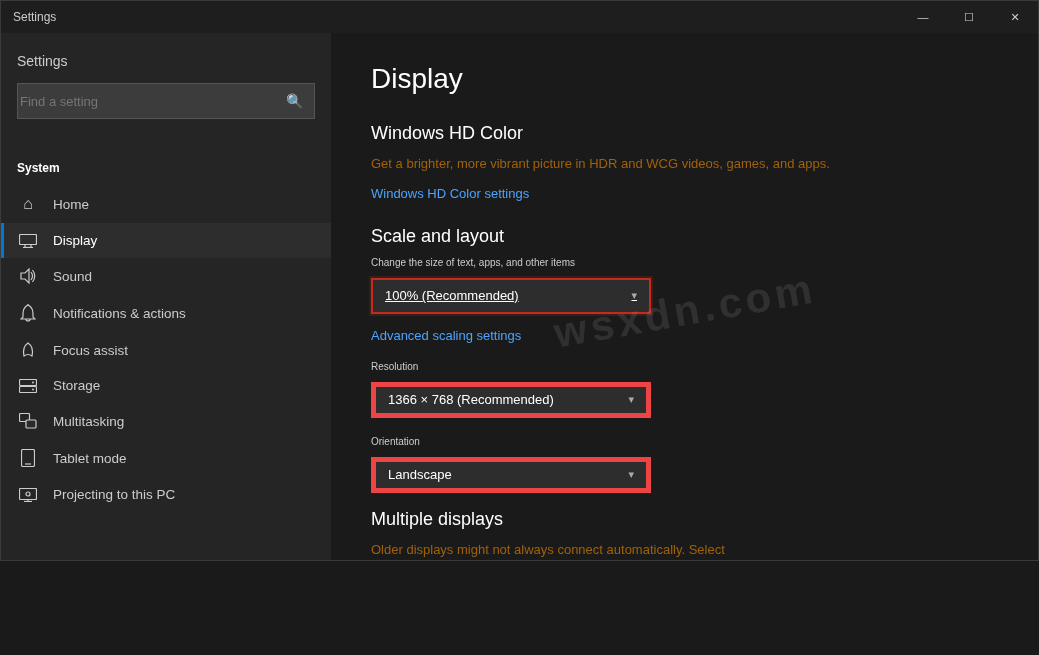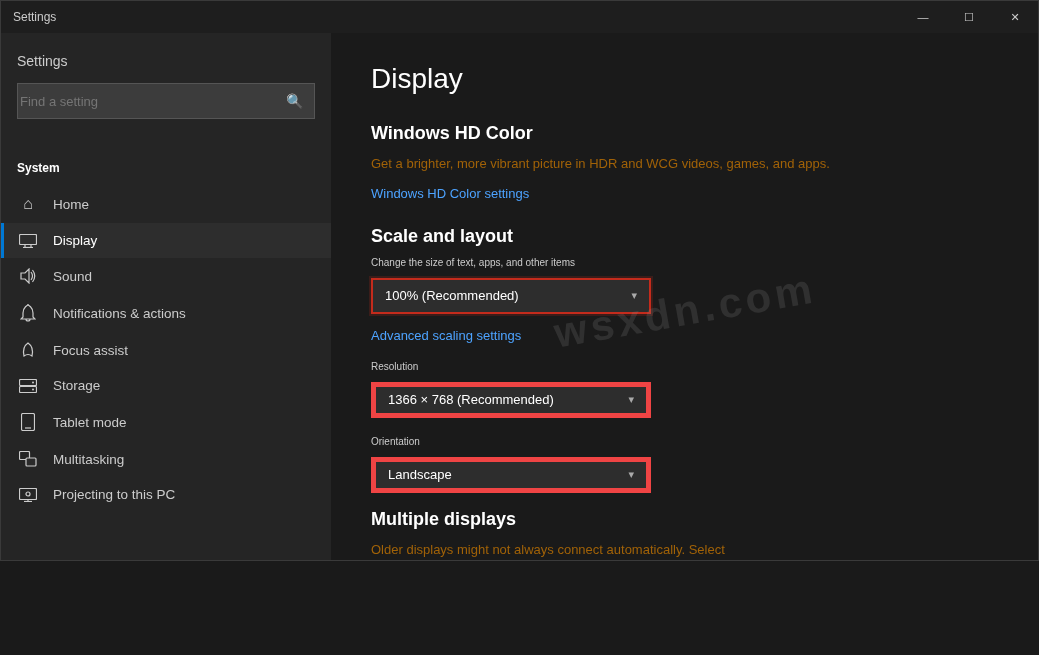--- a/index.html
+++ b/index.html
@@ -177,21 +177,21 @@
 
     .page-title {
       font-size: 28px;
       font-weight: 300;
       color: #ffffff;
       margin-bottom: 28px;
     }
 
     .section-title {
       font-size: 18px;
-      font-weight: 700;
+      font-weight: 400;
       color: #ffffff;
       margin-bottom: 10px;
     }
 
     .section-description {
       font-size: 13px;
       color: #a16207;
       line-height: 1.5;
       margin-bottom: 10px;
     }
@@ -224,20 +224,21 @@
       display: flex;
       align-items: center;
       justify-content: space-between;
       cursor: pointer;
       margin-bottom: 14px;
     }
 
     .dropdown-highlighted {
       border: 2px solid #c42b1c;
       box-shadow: 0 0 0 2px #c42b1c33;
+      text-decoration: underline;
     }
 
     .dropdown-arrow {
       font-size: 11px;
       color: #aaaaaa;
     }
 
     .watermark {
       position: absolute;
       top: 50%;
@@ -345,36 +346,36 @@
             <rect x="0.5" y="7.5" width="17" height="6" rx="1" stroke="#cccccc" stroke-width="1.2" fill="none"></rect>
             <circle cx="14" cy="3.5" r="1" fill="#cccccc"></circle>
             <circle cx="14" cy="10.5" r="1" fill="#cccccc"></circle>
           </svg>
         </span>
         <span>Storage</span>
       </div>
 
       <div class="sidebar-item">
         <span class="sidebar-item-icon">
+          <svg width="18" height="16" viewBox="0 0 18 16" fill="none">
+            <rect x="0.5" y="0.5" width="10" height="8" rx="1" stroke="#cccccc" stroke-width="1.2" fill="none"></rect>
+            <rect x="7" y="7" width="10" height="8" rx="1" stroke="#cccccc" stroke-width="1.2" fill="#2a2a2a"></rect>
+          </svg>
+        </span>
+        <span>Multitasking</span>
+      </div>
+
+      <div class="sidebar-item">
+        <span class="sidebar-item-icon">
           <svg width="14" height="18" viewBox="0 0 14 18" fill="none">
             <rect x="0.5" y="0.5" width="13" height="17" rx="1.5" stroke="#cccccc" stroke-width="1.2" fill="none"></rect>
             <line x1="4" y1="15" x2="10" y2="15" stroke="#cccccc" stroke-width="1.2"></line>
           </svg>
         </span>
         <span>Tablet mode</span>
-      </div>
-
-      <div class="sidebar-item">
-        <span class="sidebar-item-icon">
-          <svg width="18" height="16" viewBox="0 0 18 16" fill="none">
-            <rect x="0.5" y="0.5" width="10" height="8" rx="1" stroke="#cccccc" stroke-width="1.2" fill="none"></rect>
-            <rect x="7" y="7" width="10" height="8" rx="1" stroke="#cccccc" stroke-width="1.2" fill="#2a2a2a"></rect>
-          </svg>
-        </span>
-        <span>Multitasking</span>
       </div>
 
       <div class="sidebar-item">
         <span class="sidebar-item-icon">
           <svg width="18" height="14" viewBox="0 0 18 14" fill="none">
             <rect x="0.5" y="0.5" width="17" height="11" rx="1" stroke="#cccccc" stroke-width="1.2" fill="none"></rect>
             <line x1="9" y1="11.5" x2="9" y2="13.5" stroke="#cccccc" stroke-width="1.2"></line>
             <line x1="5" y1="13.5" x2="13" y2="13.5" stroke="#cccccc" stroke-width="1.2"></line>
             <circle cx="9" cy="6" r="2" stroke="#cccccc" stroke-width="1.2" fill="none"></circle>
           </svg>

